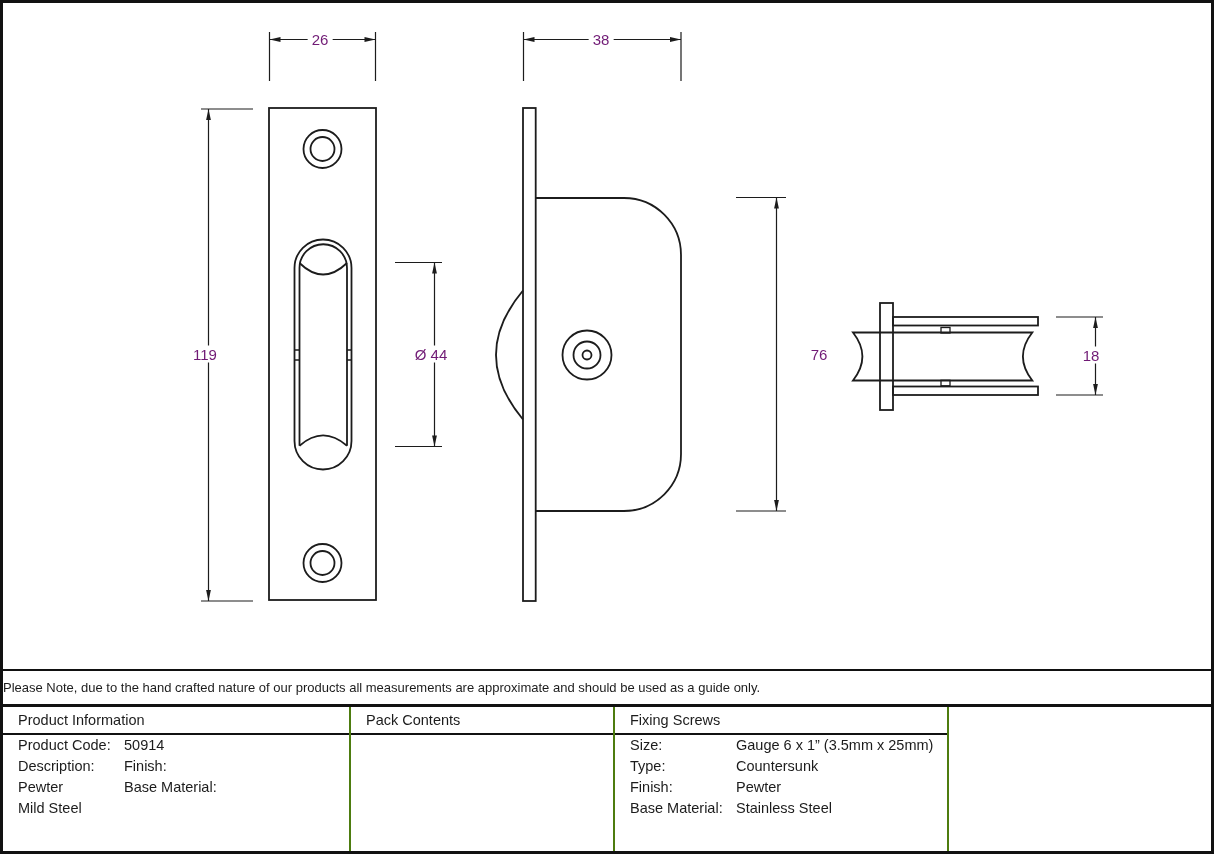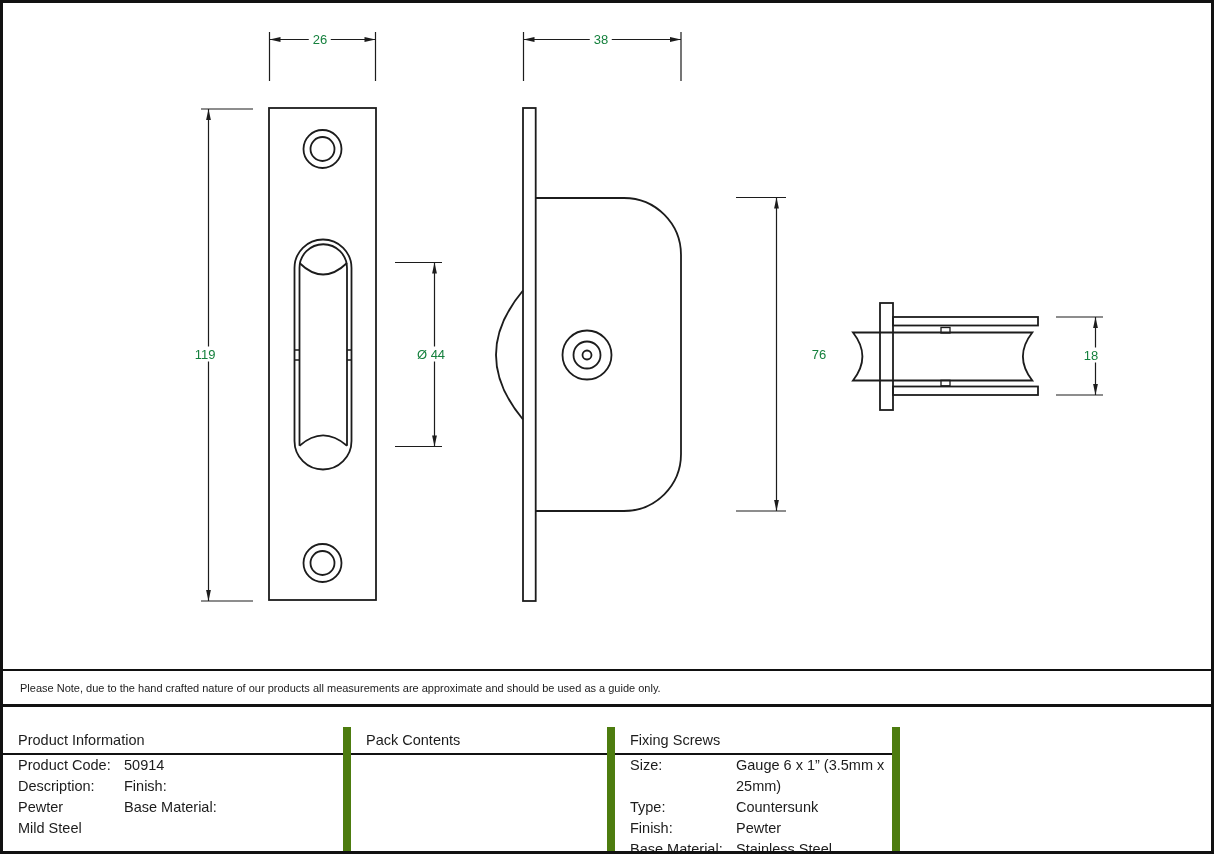--- a/index.html
+++ b/index.html
@@ -5,33 +5,33 @@
   html,body { margin:0; padding:0; background:#888; }
   .page {
     position:relative; width:1214px; height:854px; box-sizing:border-box;
     background:#fff; border:3px solid #111; overflow:hidden;
     font-family:"Liberation Sans", sans-serif; color:#1c1c1c;
   }
   .drawing-area { position:absolute; left:0; top:0; width:1208px; height:666px; }
   .drawing-area svg { position:absolute; left:0; top:0; }
   .dim-label {
     position:absolute; transform:translate(-50%,-50%);
-    background:#fff; padding:0 4px; font-size:13px; color:#15803d; white-space:nowrap;
+    background:#fff; padding:0 4px; font-size:15px; color:#701a75; white-space:nowrap;
   }
   .note-row {
     position:absolute; left:0; right:0; top:666px; height:38px; box-sizing:border-box;
     border-top:2px solid #111; border-bottom:3px solid #111;
-    display:flex; align-items:center; padding-left:17px; font-size:11px;
+    display:flex; align-items:center; padding-left:0; font-size:13px;
   }
   .info-table { position:absolute; left:0; right:0; top:704px; bottom:0; display:flex; }
   .col { box-sizing:border-box; }
-  .col-borders { border-right:8px solid #4d7c0f;margin-top:20px; }
+  .col-borders { border-right:2px solid #4d7c0f; }
   .col-product { width:348px; }
   .col-pack    { width:264px; }
-  .col-fixing  { width:285px; }
+  .col-fixing  { width:334px; }
   .col-logo    { width:210px; display:flex; align-items:center; justify-content:center; }
   .col-header {
     box-sizing:border-box; height:28px; border-bottom:2px solid #111;
     padding:5px 0 0 15px; font-size:14.5px;
   }
   .col-body { padding:0 0 0 15px; font-size:14.5px; }
   .kv-grid { display:grid; grid-template-columns:106px 1fr; line-height:21px; }
   .list-body div { line-height:21px; }
   
   .logo { position:relative; width:168px; height:66px; }

